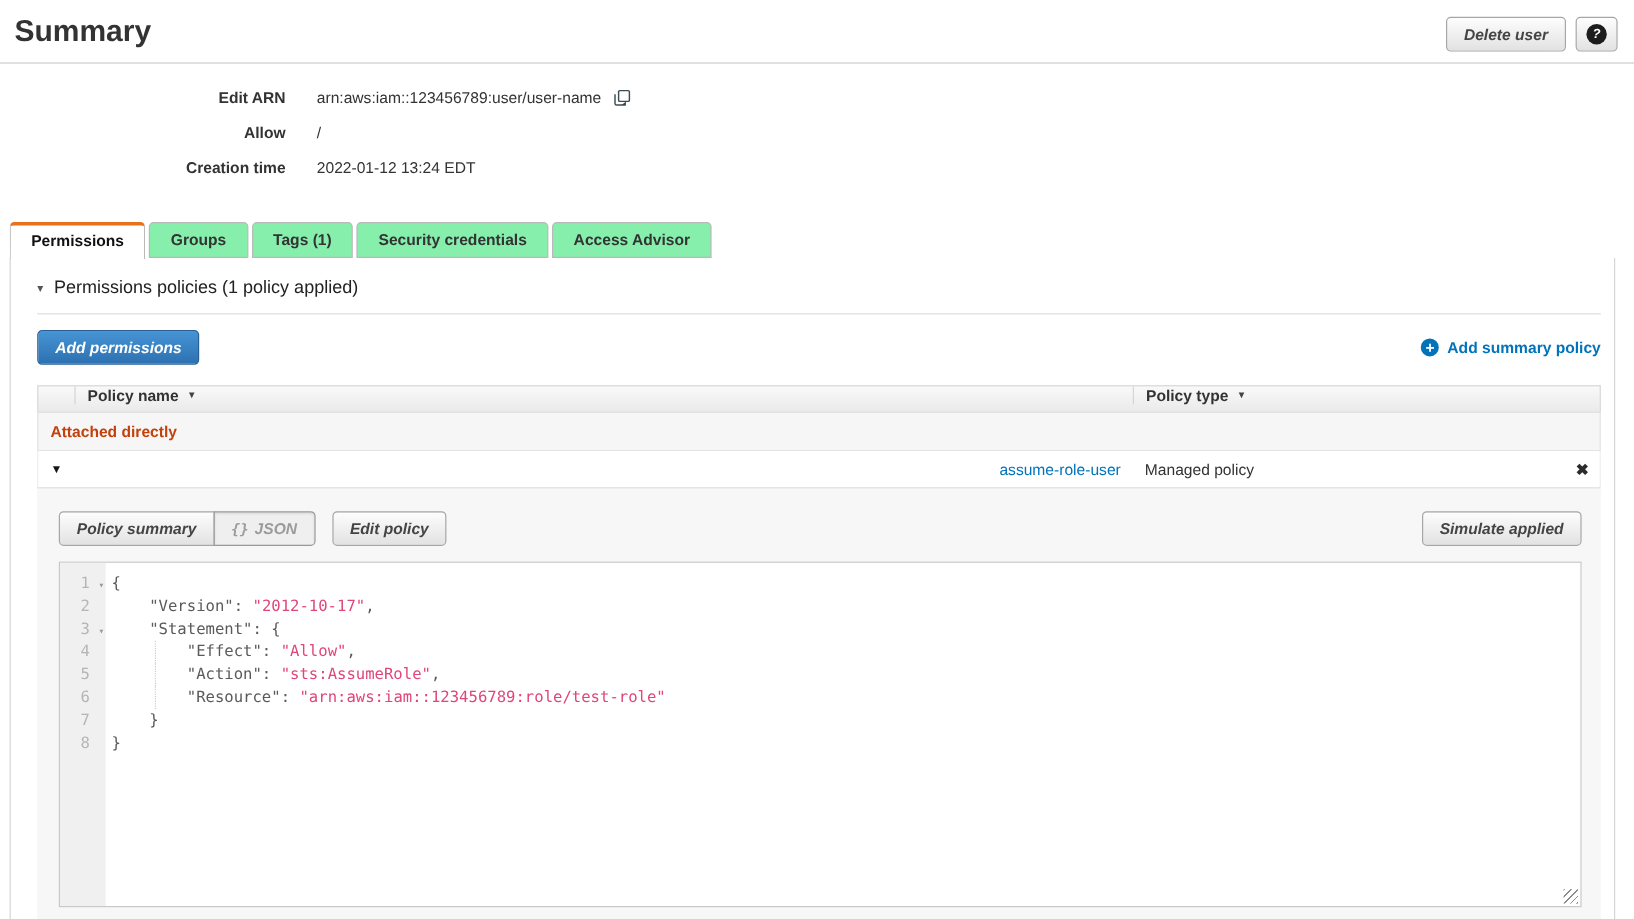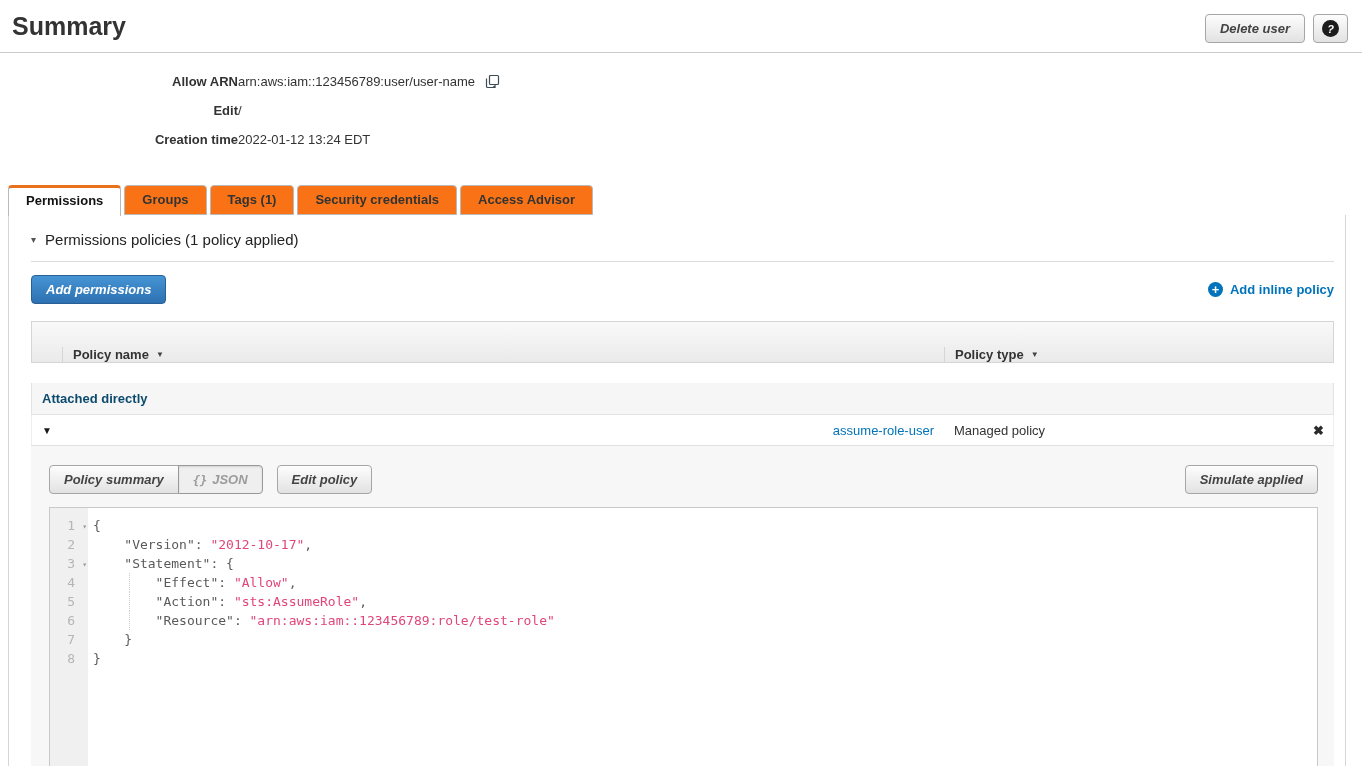--- a/index.html
+++ b/index.html
@@ -20,54 +20,54 @@
   .help-circle { width:17px; height:17px; border-radius:50%; background:#1c1c1c; color:#fff;
     font-size:11px; font-weight:bold; display:flex; align-items:center; justify-content:center; }
   .btn-primary { background:linear-gradient(#4694d4,#2d71b1); border-color:#275f96; color:#fff; }
   .btn-toggle-selected { background:#efefef; color:#9b9b9b; border-color:#999;
     box-shadow:inset 0 1px 2px rgba(0,0,0,.12); }
 
   
   .details { padding:14px 0 0 0; }
   .detail-row { display:flex; align-items:center; padding:7px 0; font-size:13px; }
   .detail-label { width:238px; text-align:right; font-weight:bold; color:#333; flex:none; }
-  .detail-value { color:#333; display:flex; align-items:center; gap:8px; }
+  .detail-value { margin-left:26px; color:#333; display:flex; align-items:center; gap:8px; }
   .copy-icon { cursor:pointer; display:inline-flex; margin-left:2px; }
 
   
   .tabs { display:flex; align-items:flex-end; margin:31px 0 0 8px; position:relative; z-index:2; }
-  .tab { font-size:13px; font-weight:bold; color:#333; background:#f97316;
+  .tab { font-size:13px; font-weight:bold; color:#333; background:#86efac;
     border:1px solid #b9b9b9; border-radius:4px 4px 0 0; padding:6px 17px 7px;
     margin-right:3px; cursor:pointer; }
   .tab.active { background:#fff; border-top:3px solid #e8711c; border-bottom:none;
     padding-top:5px; padding-bottom:8px; margin-bottom:-1px; color:#111; }
 
   
   .tab-panel { border-left:1px solid #d5d5d5; border-right:1px solid #d5d5d5;
     margin:0 16px 0 8px; min-height:577px; background:#fff; position:relative; z-index:1; }
   .section-heading { display:flex; align-items:center; gap:9px; padding:16px 22px 13px; font-size:15px; color:#222; cursor:pointer; }
   .caret-down { font-size:10px; color:#555; }
   .section-divider { border-bottom:1px solid #dcdcdc; margin:0 11px 0 22px; }
 
   .actions-row { display:flex; align-items:center; justify-content:space-between; padding:13px 11px 14px 22px; }
   .inline-link { display:inline-flex; align-items:center; gap:7px; color:#0073bb; font-size:13px; font-weight:bold; cursor:pointer; text-decoration:none; }
   .plus-circle { width:15px; height:15px; border-radius:50%; background:#0073bb; color:#fff;
     font-size:13px; font-weight:bold; display:flex; align-items:center; justify-content:center; line-height:1; padding-bottom:1px; }
 
   
   .policy-table { margin:3px 11px 0 22px; font-size:13px; }
-  .thead { display:flex; background:linear-gradient(#f9f9f9,#eaeaea); border:1px solid #d5d5d5; height:42px; align-items:flex-end; }
+  .thead { display:flex; background:linear-gradient(#f9f9f9,#eaeaea); border:1px solid #d5d5d5; height:23px; align-items:flex-start; }
   .th { display:flex; align-items:center; font-weight:bold; color:#333; padding:0 10px; border-left:1px solid #d5d5d5; cursor:pointer; }
   .th-expander { width:30px; flex:none; border-left:none; cursor:default; }
   .th-name { flex:1; }
   .th-type { width:360px; flex:none;margin-left:17px; }
   .th-last { width:29px; flex:none; padding:0; cursor:default; }
   .sort { font-size:8px; color:#444; margin-left:7px; }
 
-  .group-row { background:#f6f6f6; border:1px solid #e3e3e3; border-top:none; padding:8px 10px; font-weight:bold; color:#0c4a6e;margin-top:20px; }
+  .group-row { background:#f6f6f6; border:1px solid #e3e3e3; border-top:none; padding:8px 10px; font-weight:bold; color:#c2410c; }
   .policy-row { display:flex; align-items:center; background:#fff; height:30px;
     border-left:1px solid #eee; border-right:1px solid #eee; }
   .cell-expander { width:30px; flex:none; text-align:center; font-size:10px; color:#161616; cursor:pointer; }
   .cell-name { flex:1; padding:0 10px;text-align:right; }
   .cell-name a { color:#0073bb; text-decoration:none; cursor:pointer; }
   .cell-type { width:360px; flex:none; padding:0 10px; color:#333; }
   .cell-remove { width:29px; flex:none; text-align:center; font-size:13px; color:#2b2b2b; cursor:pointer; font-weight:bold; }
 
   
   .policy-detail { background:#f7f7f7; border-top:1px solid #e0e0e0; border-bottom:1px solid #cfcfcf; padding:19px 16px 18px 18px; }
@@ -99,34 +99,34 @@
   <div class="header-actions">
     <button class="btn">Delete user</button>
     <button class="btn btn-help">
       <span class="help-circle">?</span>
     </button>
   </div>
 </div>
 
 <div class="details" id="details">
     <div class="detail-row">
-      <div class="detail-label">Allow ARN</div>
+      <div class="detail-label">Edit ARN</div>
       <div class="detail-value">
         <span>arn:aws:iam::123456789:user/user-name</span>
   <span class="copy-icon">
     <svg width="15" height="15" viewBox="0 0 15 15">
       <rect x="4.5" y="1.5" width="9" height="9" rx="1" fill="#fff" stroke="#3f4b53" stroke-width="1.2"></rect>
       <path d="M10.5 13.5 H2.8 C2.1 13.5 1.5 12.9 1.5 12.2 V4.5" fill="none" stroke="#3f4b53" stroke-width="1.2"></path>
       <path d="M7 13.4 L10.6 13.4 L10.6 10.6 Z" fill="#3f4b53"></path>
     </svg>
   </span>
 </div>
     </div>
     <div class="detail-row">
-      <div class="detail-label">Edit</div>
+      <div class="detail-label">Allow</div>
       <div class="detail-value">
         <span>/</span>
       </div>
     </div>
     <div class="detail-row">
       <div class="detail-label">Creation time</div>
       <div class="detail-value">
         <span>2022-01-12 13:24 EDT</span>
       </div>
     </div>
@@ -145,21 +145,21 @@
   <div class="section-heading">
     <span class="caret-down">▾</span>
     <span>Permissions policies (1 policy applied)</span>
   </div>
   <div class="section-divider"></div>
 
   <div class="actions-row">
     <button class="btn btn-primary">Add permissions</button>
     <a class="inline-link">
       <span class="plus-circle">+</span>
-      <span>Add inline policy</span>
+      <span>Add summary policy</span>
     </a>
   </div>
 
   <div class="policy-table">
     <div class="thead">
       <div class="th th-expander"></div>
       <div class="th th-name">
         <span>Policy name</span>
         <span class="sort">▼</span>
       </div>

